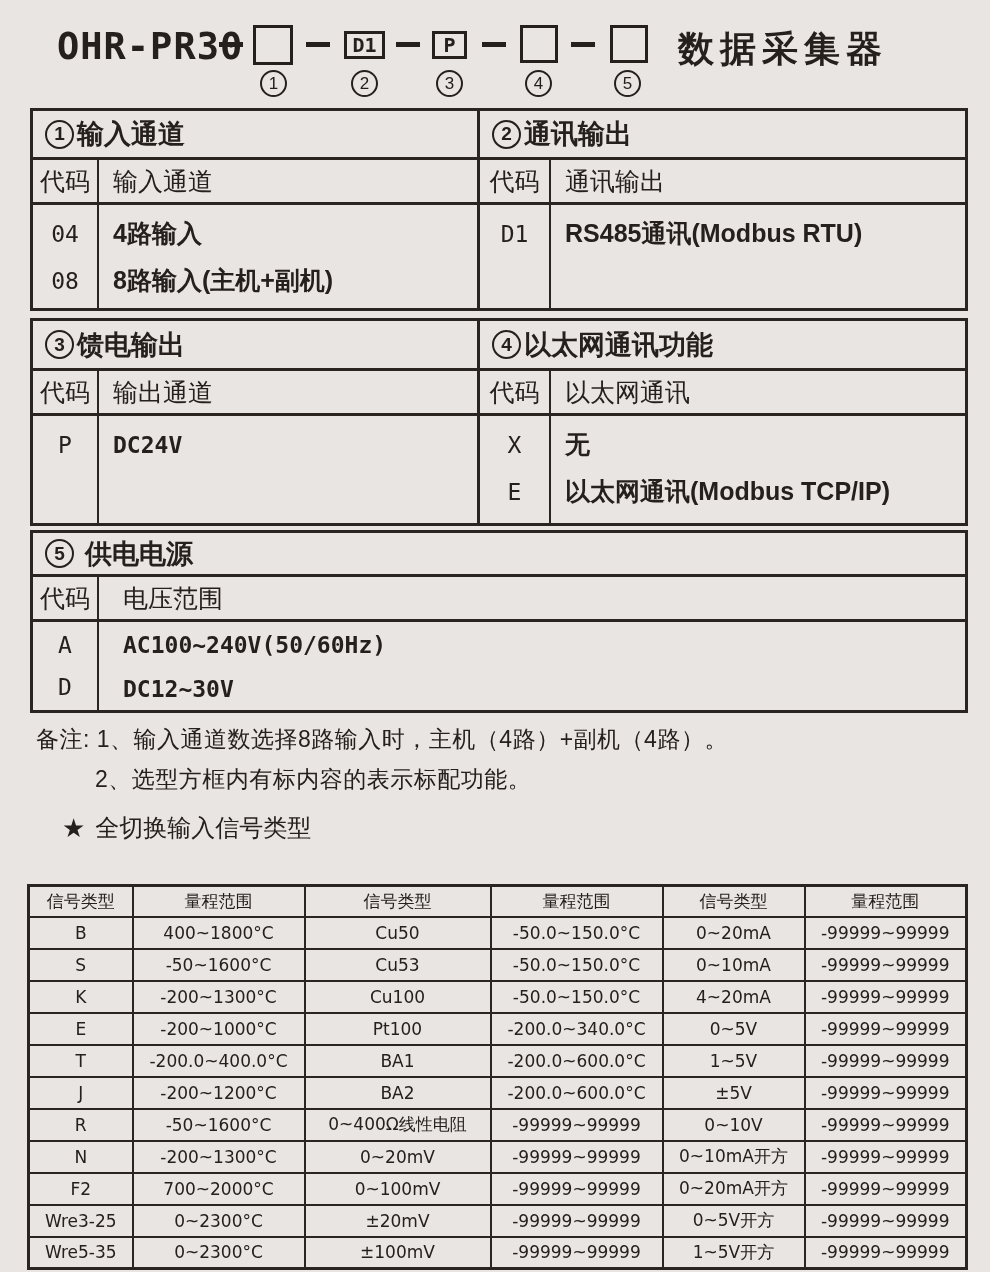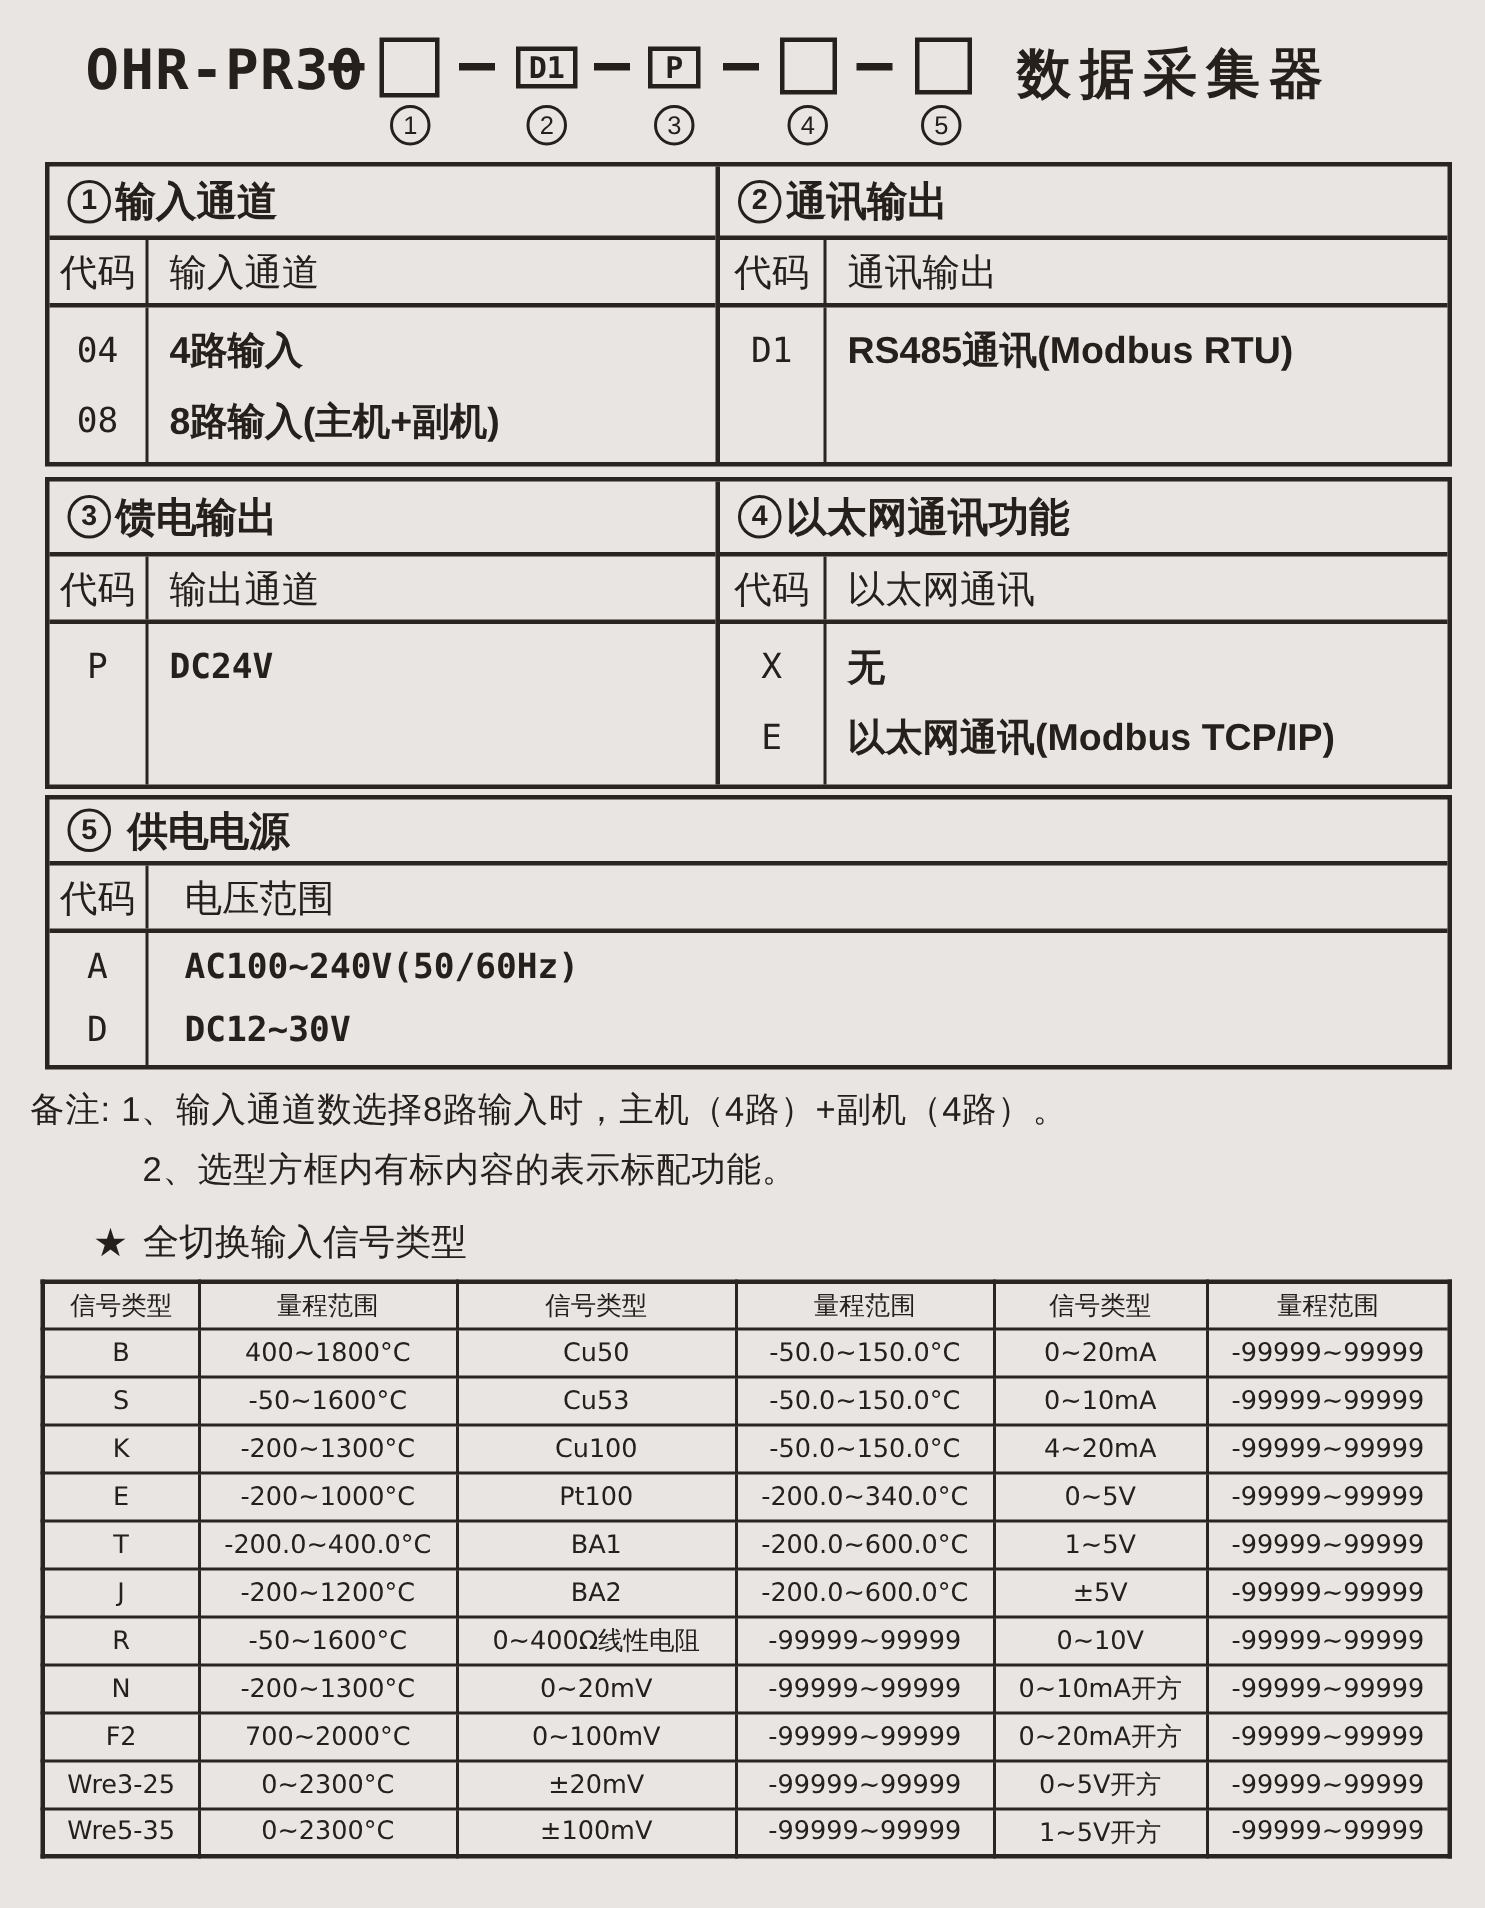--- a/index.html
+++ b/index.html
@@ -46,21 +46,21 @@
   .latin{font-family:"DejaVu Sans Mono","Liberation Mono",monospace;font-size:23px;}
 
   
   .note{font-size:23px;letter-spacing:0.5px;}
 
   
   .starhead{font-size:24px;display:flex;align-items:center;gap:10px;}
   .star{font-size:26px;}
 
   
-  table.sig{position:absolute;left:27px;top:853px;width:938px;border-collapse:collapse;
+  table.sig{position:absolute;left:27px;top:884px;width:938px;border-collapse:collapse;
             border:3px solid var(--line);background:var(--bg);table-layout:fixed;}
   table.sig th,table.sig td{border:2px solid var(--line);text-align:center;vertical-align:middle;
             font-size:17px;font-weight:normal;padding:0;overflow:hidden;white-space:nowrap;}
   table.sig th{height:31px;font-size:17px;}
   table.sig td{height:32px;font-family:"DejaVu Sans","Liberation Sans",sans-serif;}
 </style>
 </head>
 <body>
 
 <div id="page">
@@ -175,29 +175,29 @@
       </div>
       <div class="sel-head sel-grid-n" style="height:45px;">
         <div class="c1">代码</div>
         <div class="c2" style="padding-left:24px;">电压范围</div>
       </div>
       <div class="sel-body sel-grid-n">
         <div class="c1" style="padding-top:2px;">
           <div class="bline" style="height:42px;">A</div>
           <div class="bline" style="height:42px;">D</div>
         </div>
-        <div class="c2" style="padding-top:2px;">
+        <div class="c2" style="padding-top:2px;justify-content:space-between;">
           <div class="bline latin" style="height:42px;padding-left:24px;">AC100~240V(50/60Hz)</div>
           <div class="bline latin" style="height:42px;padding-left:24px;">DC12~30V</div>
         </div>
       </div>
     </div>
   </div>
 
-  <div class="abs note" style="left:20px;top:724px;">备注: 1、输入通道数选择8路输入时，主机（4路）+副机（4路）。</div>
+  <div class="abs note" style="left:36px;top:724px;">备注: 1、输入通道数选择8路输入时，主机（4路）+副机（4路）。</div>
   <div class="abs note" style="left:95px;top:764px;text-align:center;">2、选型方框内有标内容的表示标配功能。</div>
 
   <div class="abs starhead" style="left:62px;top:812px;">
     <span class="star">★</span>
     <span>全切换输入信号类型</span>
   </div>
 
   <table class="sig">
     <colgroup>
       <col style="width:104px">

